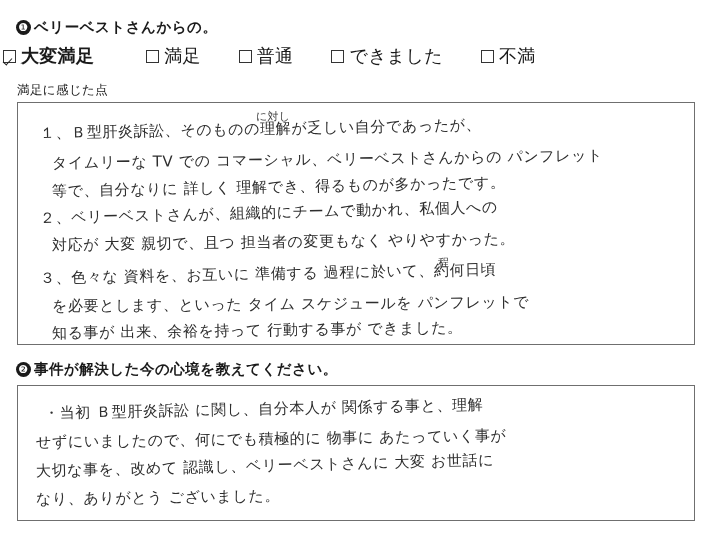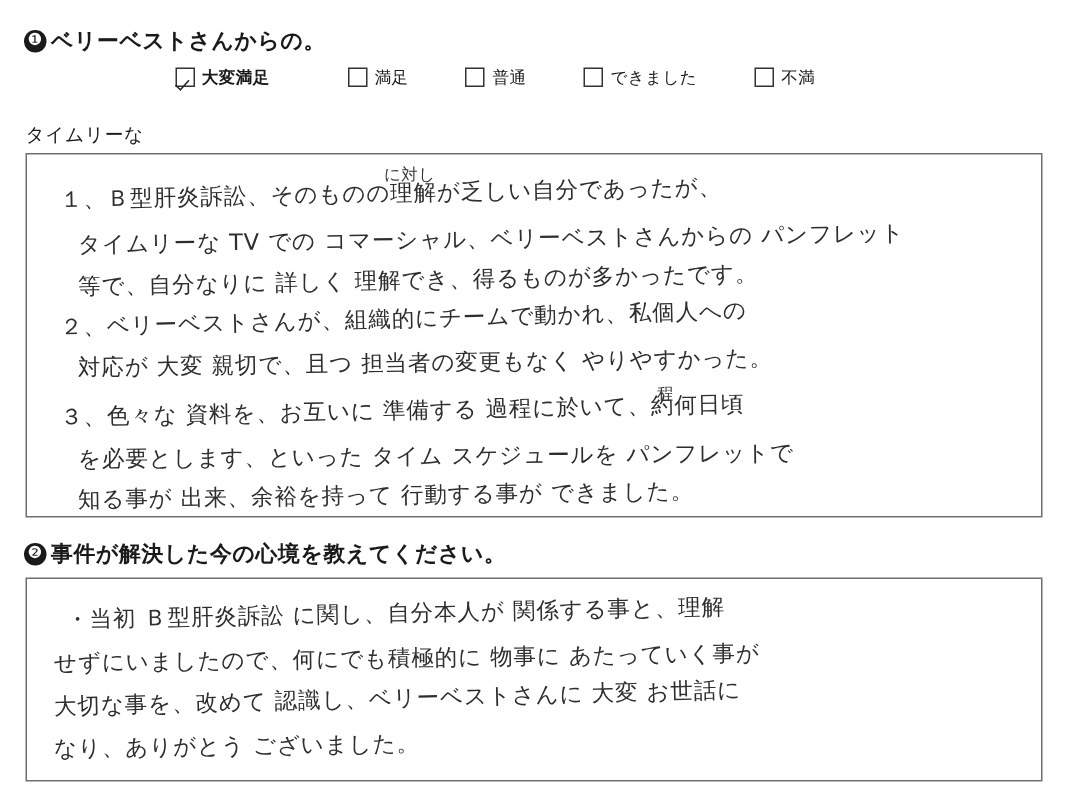--- a/index.html
+++ b/index.html
@@ -41,27 +41,26 @@
     text-align: center;
     margin-right: 3px;
     font-weight: normal;
   }
   #q1 { position: absolute; left: 16px; top: 18px; }
   #q2 { position: absolute; left: 16px; top: 360px; }
 
   
   .choice-row {
     position: absolute;
-    left: 19px;
+    left: 3px;
     top: 44px;
     width: 660px;
     display: flex;
     align-items: center;
-    font-size: 11px;
-    justify-content: center;
+    font-size: 18px;
   }
   .choice {
     display: flex;
     align-items: center;
     margin-right: 38px;
     white-space: nowrap;
   }
   .box {
     position: relative;
     display: inline-block;
@@ -160,21 +159,21 @@
     <div class="choice">
       <span class="box"></span>
       <span class="choice-label">できました</span>
     </div>
     <div class="choice">
       <span class="box"></span>
       <span class="choice-label">不満</span>
     </div>
   </div>
 
-  <div class="sub-label">タイムリーな</div>
+  <div class="sub-label">満足に感じた点</div>
 
   <div class="answer-box" id="box1">
     <div class="hand">
       <div class="hw-ins" style="left:238px; top:6px;">に対し</div>
       <div class="hw-line r1" style="left:22px; top:21px;">１、Ｂ型肝炎訴訟、そのものの理解が乏しい自分であったが、</div>
       <div class="hw-line r2" style="left:34px; top:51px;">タイムリーな TV での コマーシャル、ベリーベストさんからの パンフレット</div>
       <div class="hw-line r1" style="left:34px; top:79px;">等で、自分なりに 詳しく 理解でき、得るものが多かったです。</div>
       <div class="hw-line r3" style="left:22px; top:106px;">２、ベリーベストさんが、組織的にチームで動かれ、私個人への</div>
       <div class="hw-line r2" style="left:34px; top:133px;">対応が 大変 親切で、且つ 担当者の変更もなく やりやすかった。</div>
       <div class="hw-ins" style="left:420px; top:152px;">程</div>

